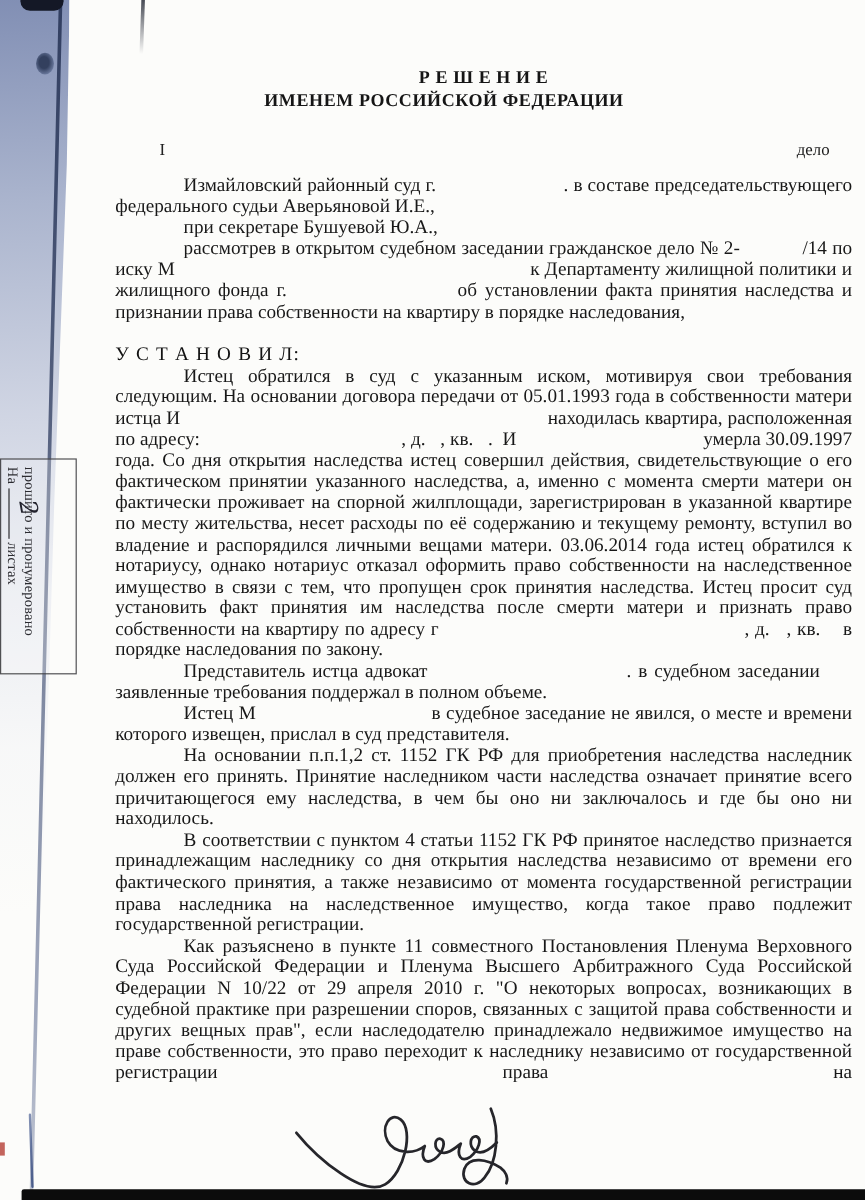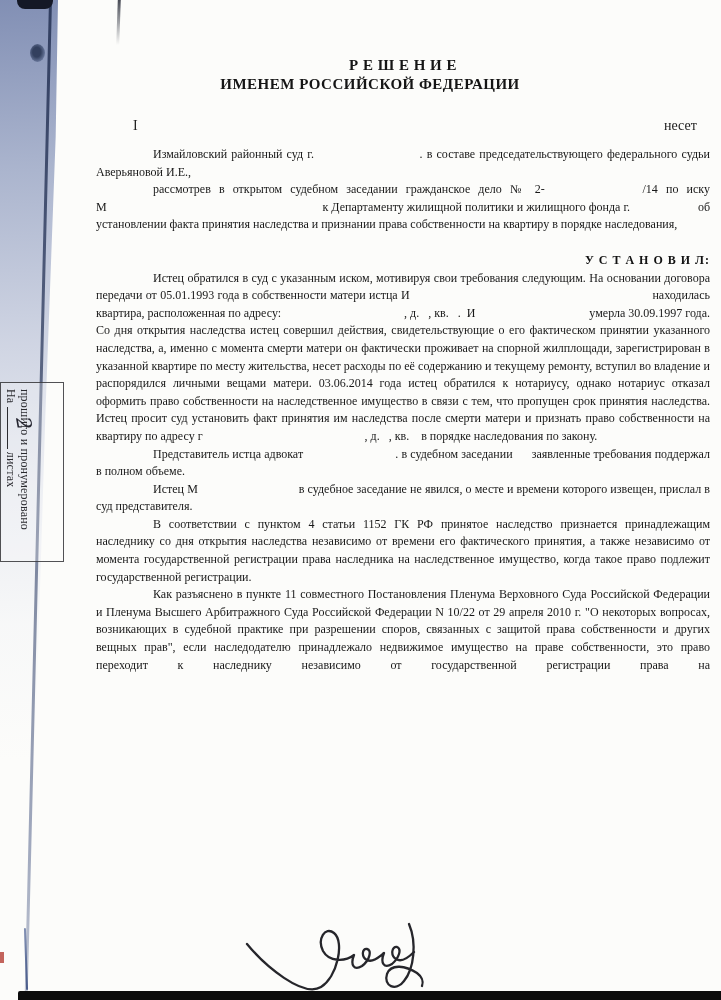--- a/index.html
+++ b/index.html
@@ -79,26 +79,26 @@
     position:absolute;left:96px;width:614px;text-align:center;
     font-weight:bold;font-size:15px;letter-spacing:.5px;color:#151515;
   }
   #title1{top:57px;}
   #title2{top:76px;transform:translateX(-33px);}
   #dateline{position:absolute;left:96px;top:118px;width:614px;height:18px;font-size:14px;}
   #date-left{position:absolute;left:37px;top:0;color:#222;}
   #date-right{position:absolute;left:568px;top:0;color:#1b1b1b;}
   #flow{
     position:absolute;left:96px;top:146px;width:614px;
-    font-size:12px;line-height:17.6px;text-align:justify;color:#181818;
+    font-size:16px;line-height:17.6px;text-align:justify;color:#181818;
   }
   #flow p{margin:0;text-indent:57px;}
   #heading-ustanovil{
-    margin:18px 0 0 0 !important;text-indent:0 !important;text-align:right;
-    font-weight:bold;letter-spacing:1px;color:#131313;
+    margin:18px 0 0 0 !important;text-indent:0 !important;text-align:left;
+    font-weight:normal;letter-spacing:1px;color:#131313;
   }
   #flow p.cont{text-align-last:justify;}
   
   #signature{position:absolute;left:233px;top:912px;width:232px;height:88px;}
   #signature svg{display:block;width:100%;height:100%;}
 </style>
 </head>
 <body>
 
 <div id="page">
@@ -119,30 +119,32 @@
       <span class="blank"><span class="hand">2</span></span>
       <span>листах</span>
     </div>
   </div>
 
   <div id="title1" class="doc-title">Р Е Ш Е Н И Е</div>
   <div id="title2" class="doc-title">ИМЕНЕМ РОССИЙСКОЙ ФЕДЕРАЦИИ</div>
 
   <div id="dateline">
     <span id="date-left">I</span>
-    <span id="date-right">несет</span>
+    <span id="date-right">дело</span>
   </div>
 
   <div id="flow">
     <p>Измайловский  районный  суд  г.&nbsp;&nbsp;&nbsp;&nbsp;&nbsp;&nbsp;&nbsp;&nbsp;&nbsp;&nbsp;&nbsp;&nbsp;&nbsp;&nbsp;&nbsp;&nbsp;&nbsp;&nbsp;&nbsp;&nbsp;&nbsp;&nbsp;&nbsp;&nbsp;&nbsp;. в  составе  председательствующего федерального судьи Аверьяновой И.Е.,</p>
+    <p>при секретаре  Бушуевой Ю.А.,</p>
     <p>рассмотрев в открытом судебном заседании гражданское дело № 2-&nbsp;&nbsp;&nbsp;&nbsp;&nbsp;&nbsp;&nbsp;&nbsp;&nbsp;&nbsp;&nbsp;&nbsp;/14 по иску М&nbsp;&nbsp;&nbsp;&nbsp;&nbsp;&nbsp;&nbsp;&nbsp;&nbsp;&nbsp;&nbsp;&nbsp;&nbsp;&nbsp;&nbsp;&nbsp;&nbsp;&nbsp;&nbsp;&nbsp;&nbsp;&nbsp;&nbsp;&nbsp;&nbsp;&nbsp;&nbsp;&nbsp;&nbsp;&nbsp;&nbsp;&nbsp;&nbsp;&nbsp;&nbsp;&nbsp;&nbsp;&nbsp;&nbsp;&nbsp;&nbsp;&nbsp;&nbsp;&nbsp;&nbsp;&nbsp;&nbsp;&nbsp;&nbsp;&nbsp;&nbsp;&nbsp;&nbsp;&nbsp;&nbsp;&nbsp;&nbsp;&nbsp;&nbsp;&nbsp;&nbsp;&nbsp;&nbsp;&nbsp;&nbsp;&nbsp;&nbsp;&nbsp;&nbsp;&nbsp;к Департаменту жилищной политики и жилищного фонда г.&nbsp;&nbsp;&nbsp;&nbsp;&nbsp;&nbsp;&nbsp;&nbsp;&nbsp;&nbsp;&nbsp;&nbsp;&nbsp;&nbsp;&nbsp;&nbsp;&nbsp;&nbsp;&nbsp;&nbsp;&nbsp;&nbsp;об  установлении  факта  принятия  наследства  и  признании  права собственности на квартиру в порядке наследования,</p>
     <p id="heading-ustanovil">У С Т А Н О В И Л:</p>
     <p>Истец обратился в суд с указанным иском, мотивируя свои требования следующим. На основании  договора передачи от 05.01.1993 года в  собственности  матери истца И&nbsp;&nbsp;&nbsp;&nbsp;&nbsp;&nbsp;&nbsp;&nbsp;&nbsp;&nbsp;&nbsp;&nbsp;&nbsp;&nbsp;&nbsp;&nbsp;&nbsp;&nbsp;&nbsp;&nbsp;&nbsp;&nbsp;&nbsp;&nbsp;&nbsp;&nbsp;&nbsp;&nbsp;&nbsp;&nbsp;&nbsp;&nbsp;&nbsp;&nbsp;&nbsp;&nbsp;&nbsp;&nbsp;&nbsp;&nbsp;&nbsp;&nbsp;&nbsp;&nbsp;&nbsp;&nbsp;&nbsp;&nbsp;&nbsp;&nbsp;&nbsp;&nbsp;&nbsp;&nbsp;&nbsp;&nbsp;&nbsp;&nbsp;&nbsp;&nbsp;&nbsp;&nbsp;&nbsp;&nbsp;&nbsp;&nbsp;&nbsp;&nbsp;&nbsp;&nbsp;&nbsp;&nbsp;находилась  квартира,  расположенная  по  адресу: &nbsp;&nbsp;&nbsp;&nbsp;&nbsp;&nbsp;&nbsp;&nbsp;&nbsp;&nbsp;&nbsp;&nbsp;&nbsp;&nbsp;&nbsp;&nbsp;&nbsp;&nbsp;&nbsp;&nbsp;&nbsp;&nbsp;&nbsp;&nbsp;&nbsp;&nbsp;&nbsp;&nbsp;&nbsp;&nbsp;&nbsp;&nbsp;&nbsp;&nbsp;&nbsp;&nbsp;&nbsp;&nbsp;&nbsp;&nbsp;, д.&nbsp;&nbsp;&nbsp;, кв.&nbsp;&nbsp;&nbsp;.&nbsp;&nbsp;И&nbsp;&nbsp;&nbsp;&nbsp;&nbsp;&nbsp;&nbsp;&nbsp;&nbsp;&nbsp;&nbsp;&nbsp;&nbsp;&nbsp;&nbsp;&nbsp;&nbsp;&nbsp;&nbsp;&nbsp;&nbsp;&nbsp;&nbsp;&nbsp;&nbsp;&nbsp;&nbsp;&nbsp;&nbsp;&nbsp;&nbsp;&nbsp;&nbsp;&nbsp;&nbsp;&nbsp;&nbsp;&nbsp;умерла 30.09.1997 года. Со дня открытия наследства истец совершил действия, свидетельствующие о его фактическом принятии указанного наследства, а, именно с момента смерти матери он фактически проживает на спорной жилплощади, зарегистрирован в указанной квартире по месту жительства, несет расходы по её содержанию и текущему ремонту, вступил  во владение и распорядился  личными вещами матери. 03.06.2014 года истец обратился к нотариусу, однако нотариус отказал оформить право собственности на  наследственное имущество в связи с тем, что пропущен срок принятия наследства.   Истец просит суд установить факт принятия им наследства   после смерти матери и признать право собственности на квартиру по адресу г&nbsp;&nbsp;&nbsp;&nbsp;&nbsp;&nbsp;&nbsp;&nbsp;&nbsp;&nbsp;&nbsp;&nbsp;&nbsp;&nbsp;&nbsp;&nbsp;&nbsp;&nbsp;&nbsp;&nbsp;&nbsp;&nbsp;&nbsp;&nbsp;&nbsp;&nbsp;&nbsp;&nbsp;&nbsp;&nbsp;&nbsp;&nbsp;&nbsp;&nbsp;&nbsp;&nbsp;&nbsp;&nbsp;&nbsp;&nbsp;&nbsp;&nbsp;&nbsp;&nbsp;&nbsp;&nbsp;&nbsp;&nbsp;&nbsp;&nbsp;&nbsp;&nbsp;&nbsp;&nbsp;, д.&nbsp;&nbsp;&nbsp;, кв.&nbsp;&nbsp;&nbsp;&nbsp;в  порядке  наследования  по закону.</p>
     <p>Представитель  истца  адвокат &nbsp;&nbsp;&nbsp;&nbsp;&nbsp;&nbsp;&nbsp;&nbsp;&nbsp;&nbsp;&nbsp;&nbsp;&nbsp;&nbsp;&nbsp;&nbsp;&nbsp;&nbsp;&nbsp;&nbsp;&nbsp;&nbsp;&nbsp;&nbsp;&nbsp;&nbsp;&nbsp;&nbsp;.  в  судебном  заседании &nbsp;&nbsp;&nbsp;&nbsp; заявленные требования поддержал  в полном объеме.</p>
     <p>Истец М&nbsp;&nbsp;&nbsp;&nbsp;&nbsp;&nbsp;&nbsp;&nbsp;&nbsp;&nbsp;&nbsp;&nbsp;&nbsp;&nbsp;&nbsp;&nbsp;&nbsp;&nbsp;&nbsp;&nbsp;&nbsp;&nbsp;&nbsp;&nbsp;&nbsp;&nbsp;&nbsp;&nbsp;&nbsp;&nbsp;&nbsp;&nbsp;в судебное заседание не явился, о месте и времени которого извещен, прислал в суд представителя.</p>
+    <p>На основании п.п.1,2 ст.  1152 ГК РФ   для приобретения наследства наследник должен его принять. Принятие наследником части наследства означает принятие всего причитающегося  ему  наследства,  в  чем  бы  оно  ни  заключалось  и  где  бы  оно  ни находилось.</p>
     <p>В соответствии с пунктом 4 статьи 1152 ГК РФ принятое наследство признается принадлежащим  наследнику  со  дня  открытия  наследства  независимо  от  времени  его фактического  принятия,  а  также  независимо  от  момента  государственной  регистрации права   наследника   на   наследственное   имущество,   когда   такое   право   подлежит государственной регистрации.</p>
     <p class="cont">Как разъяснено в пункте 11 совместного Постановления Пленума Верховного Суда Российской Федерации и Пленума Высшего Арбитражного Суда Российской Федерации N 10/22 от 29 апреля 2010 г. "О некоторых вопросах, возникающих в судебной практике при разрешении споров, связанных с защитой права собственности и других вещных прав", если наследодателю принадлежало недвижимое имущество на праве собственности, это право переходит к наследнику независимо от государственной регистрации права на</p>
   </div>
 
   <div id="signature">
     <svg viewBox="0 0 232 88" xmlns="http://www.w3.org/2000/svg">
       <g fill="none" stroke="#26262b" stroke-width="2.3" stroke-linecap="round" stroke-linejoin="round">
         <path d="M14,32 C32,54 70,86 88,75 C104,65 112,30 101,21 C92,14 84,27 90,39 C96,50 112,50 121,43
                  C117,53 121,59 129,54 C137,48 139,38 134,37 C129,36 128,45 134,48 C140,51 147,44 151,41
                  C147,51 151,57 159,52 C166,46 169,37 164,35 C159,34 157,43 163,47 C169,51 177,44 181,40"></path>

